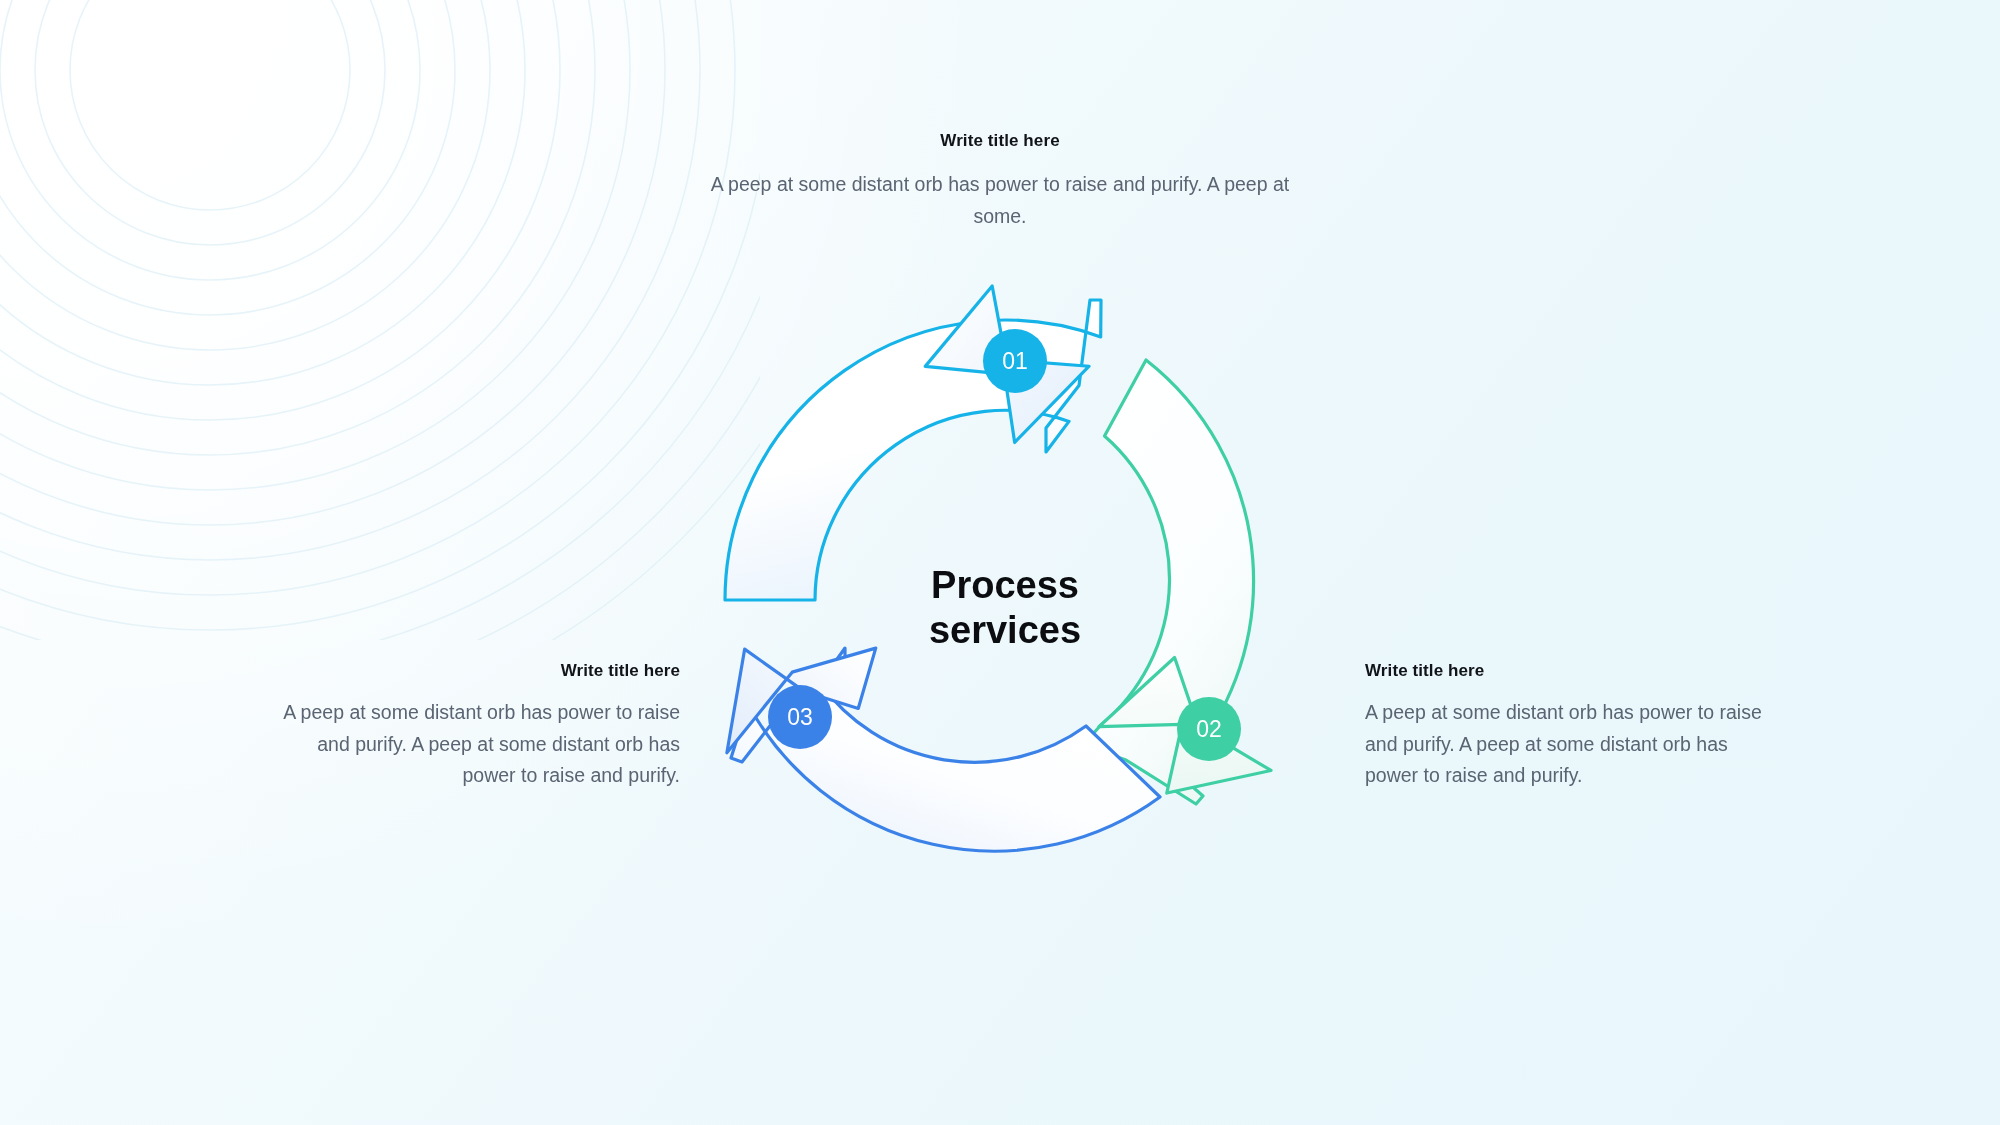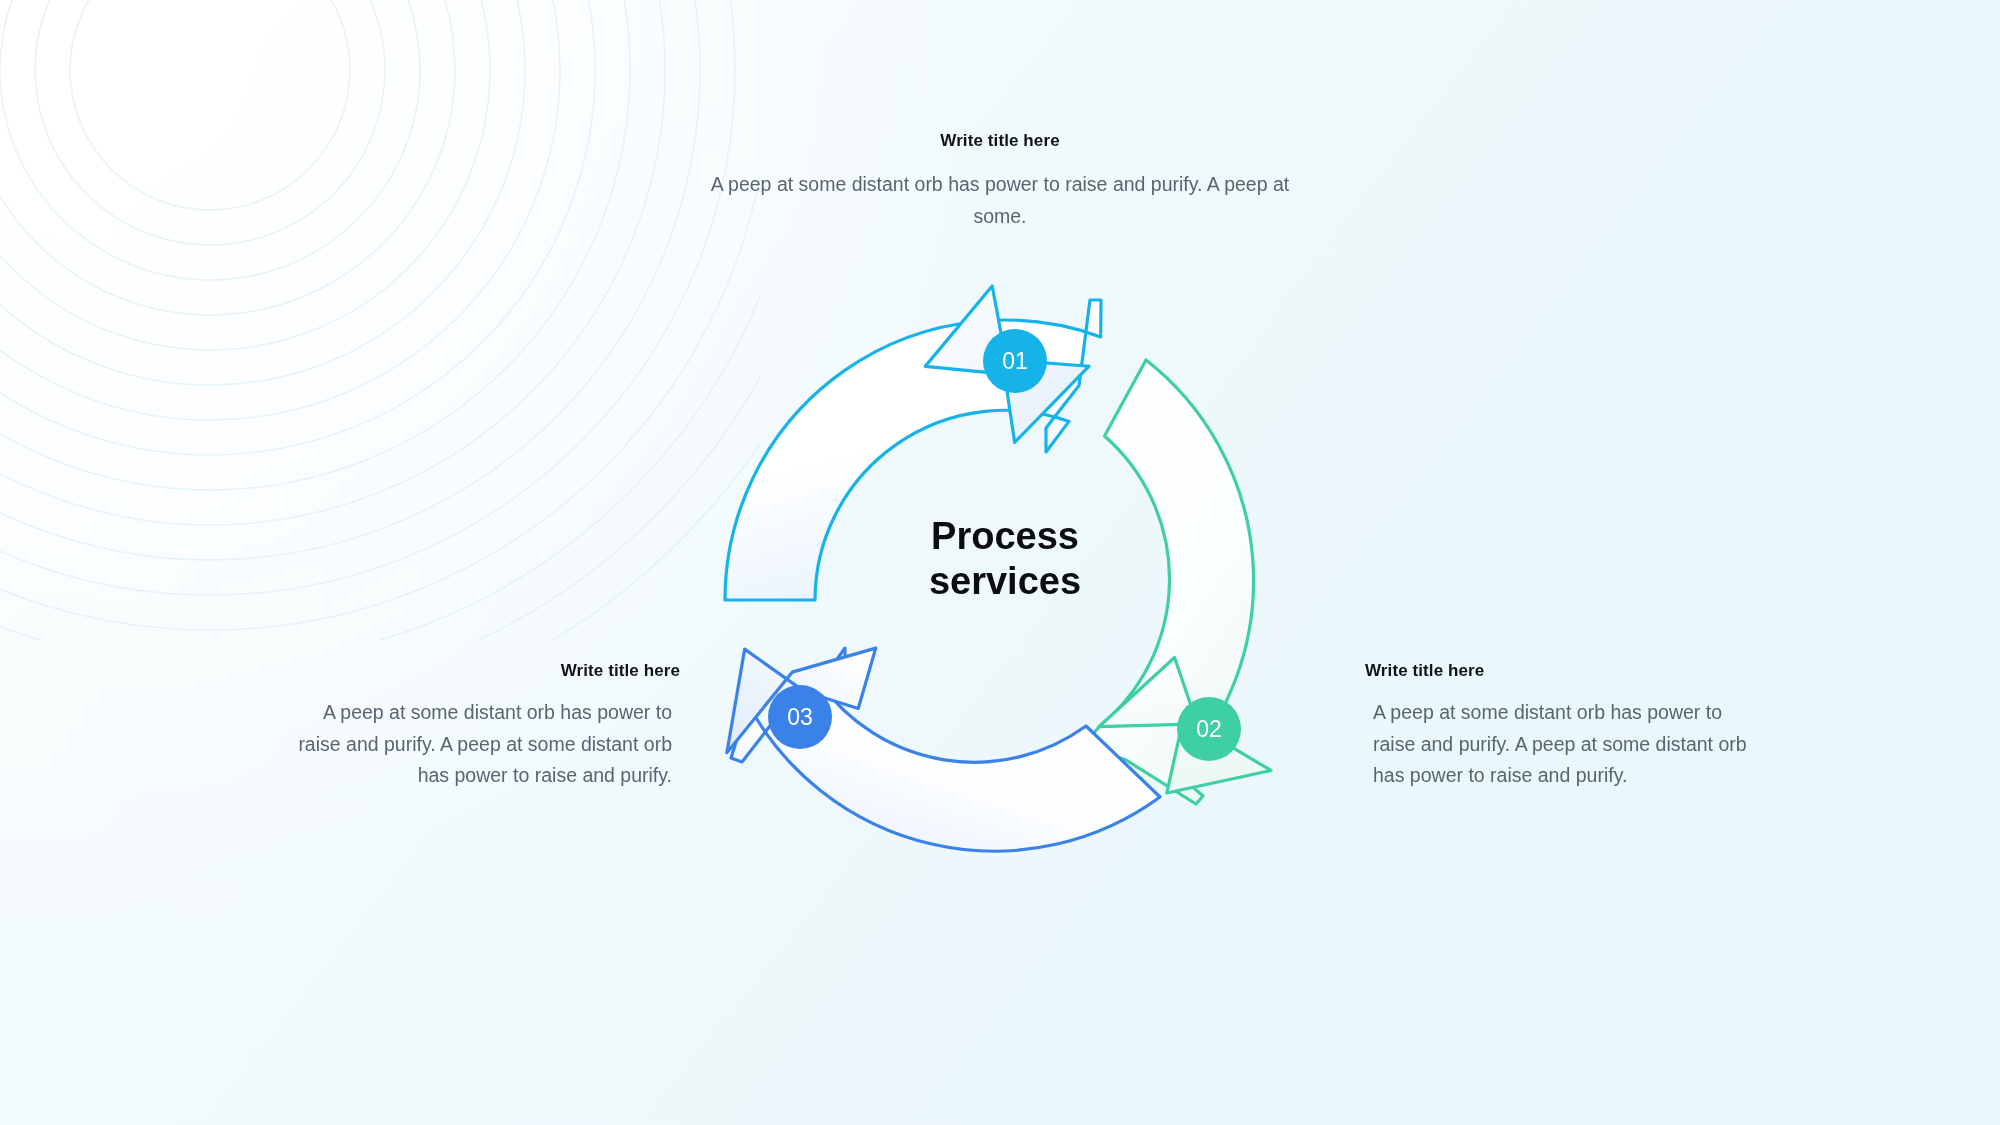--- a/index.html
+++ b/index.html
@@ -44,21 +44,21 @@
     font-weight: bold;
     color: #111418;
     letter-spacing: 0.1px;
     margin: 0 0 16px 0;
     line-height: 1.25;
   }
   .txt-body {
     font-size: 19.5px;
     color: #5a6472;
     line-height: 1.62;
-    margin: 8px;
+    margin: 0;
     font-weight: 400;
   }
 
   #block-top {
     left: 700px;
     top: 130px;
     width: 600px;
     text-align: center;
   }
   #block-top .txt-title { margin-bottom: 18px; }
@@ -73,21 +73,21 @@
   #block-left {
     left: 280px;
     top: 660px;
     width: 400px;
     text-align: right;
   }
 
   .center-label {
     position: absolute;
     left: 830px;
-    top: 514px;
+    top: 563px;
     width: 350px;
     text-align: center;
     font-size: 38px;
     font-weight: bold;
     line-height: 1.18;
     color: #0b0d10;
     white-space: pre-line;
   }
 
   .badge-num {

